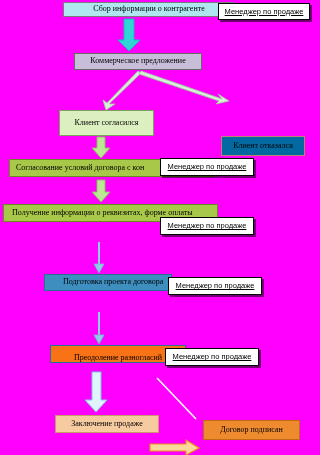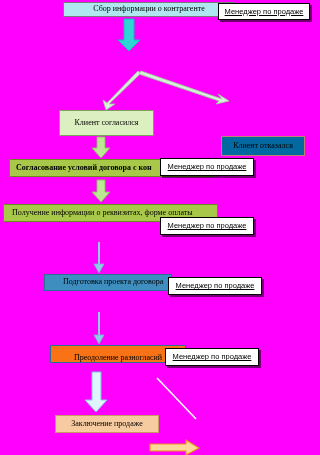--- a/index.html
+++ b/index.html
@@ -110,49 +110,55 @@
 
     <g>
       <path d="M150,444 L186,444 L186,440 L199,448 L186,455 L186,451 L150,451 Z" fill="#FBD89A" stroke="#E8901F" stroke-width="1.2"></path>
     </g>
   </svg>
 
   <div class="node" style="left:63px; top:2px; width:172px; height:15px; background:#AFE6F0; border-color:#7A7A7A;">
     <span>Сбор информации о контрагенте</span>
   </div>
 
+  <div class="node" style="left:74px; top:53px; width:128px; height:17px; background:#C9BEDA; border-color:#6A6A6A;">
+    <span>Коммерческое предложение</span>
+  </div>
 
   <div class="node" style="left:59px; top:110px; width:95px; height:26px; background:#DCEFC0; border-color:#7BA05B;">
     <span>Клиент согласился</span>
   </div>
 
   <div class="node" style="left:221px; top:104px; width:84px; height:20px; background:#0369a1; border-color:#C08070;margin-top:32px;">
     <span>Клиент отказался</span>
   </div>
 
-  <div class="node" style="left:9px; top:159px; width:206px; height:18px; background:#A8C84A; border-color:#6B8A20; justify-content:flex-start; padding-left:6px;font-weight:bold;">
+  <div class="node" style="left:9px; top:159px; width:206px; height:18px; background:#A8C84A; border-color:#6B8A20; justify-content:flex-start; padding-left:6px;">
     <span>Согласование условий договора с кон</span>
   </div>
 
   <div class="node" style="left:3px; top:204px; width:215px; height:18px; background:#A8C84A; border-color:#6B8A20; justify-content:flex-start; padding-left:8px;">
     <span>Получение информации о реквизитах, форме оплаты</span>
   </div>
 
   <div class="node" style="left:44px; top:274px; width:128px; height:17px; background:#3E8FC0; border-color:#2A6D96; justify-content:flex-start; padding-left:18px;">
     <span>Подготовка проекта договора</span>
   </div>
 
   <div class="node" style="left:50px; top:345px; width:136px; height:18px; background:#f97316; border-color:#2A6D96;align-items:flex-end;">
     <span>Преодоление разногласий</span>
   </div>
 
   <div class="node" style="left:55px; top:415px; width:104px; height:18px; background:#F7CBA0; border-color:#C99A63;">
     <span>Заключение продаже</span>
   </div>
 
+  <div class="node" style="left:203px; top:420px; width:97px; height:20px; background:#ED8B2E; border-color:#C06A14;">
+    <span>Договор подписан</span>
+  </div>
 
   <div class="callout" style="left:218px; top:3px; width:92px; height:17px;">
     <span>Менеджер по продаже</span>
   </div>
 
   <div class="callout" style="left:160px; top:158px; width:94px; height:18px;">
     <span>Менеджер по продаже</span>
   </div>
 
   <div class="callout" style="left:160px; top:217px; width:94px; height:18px;">

